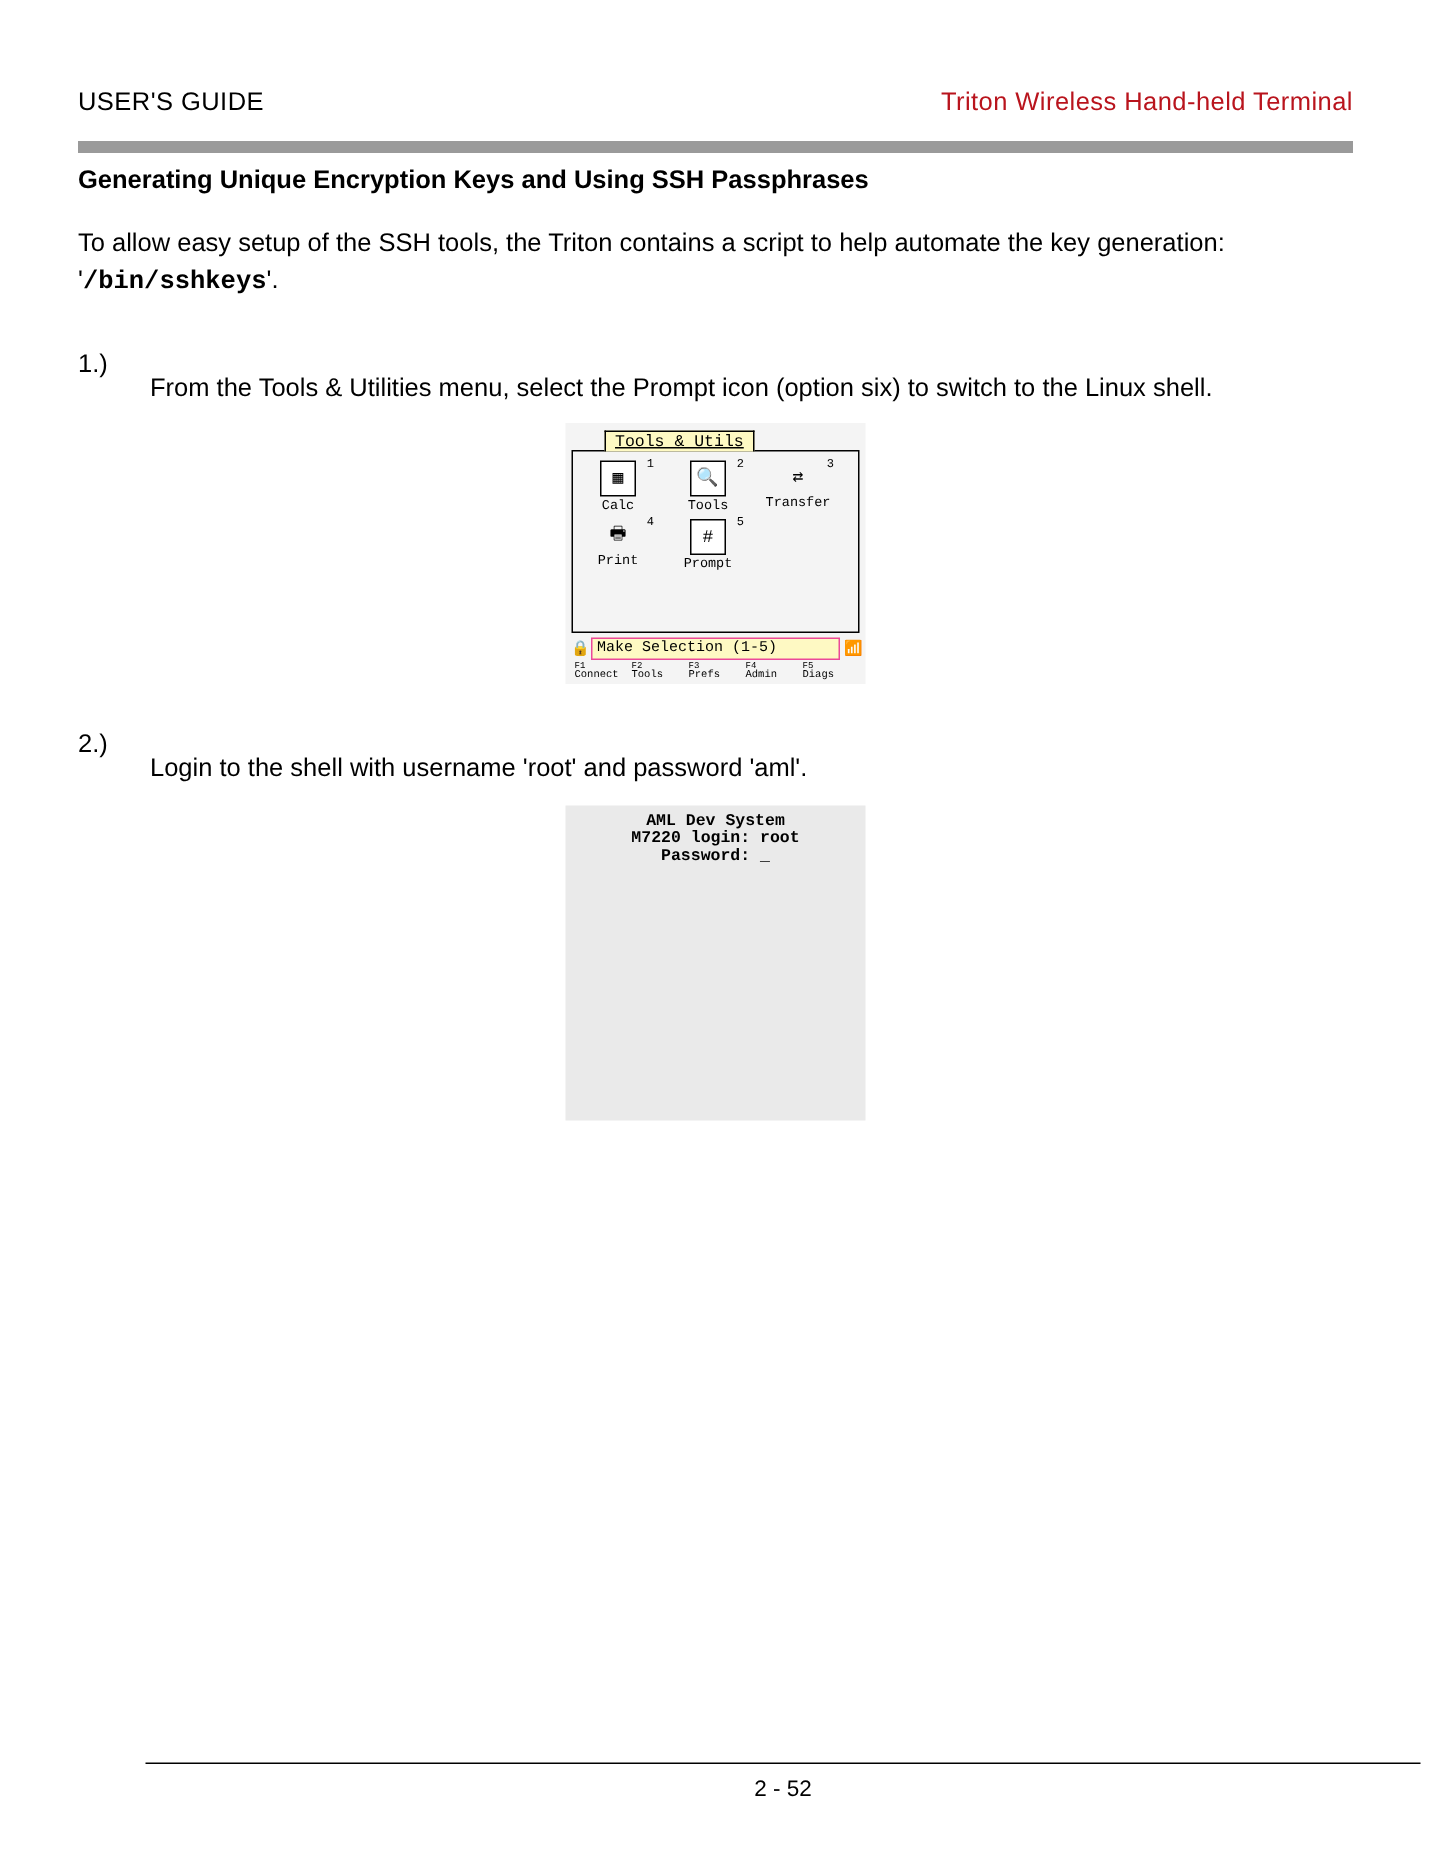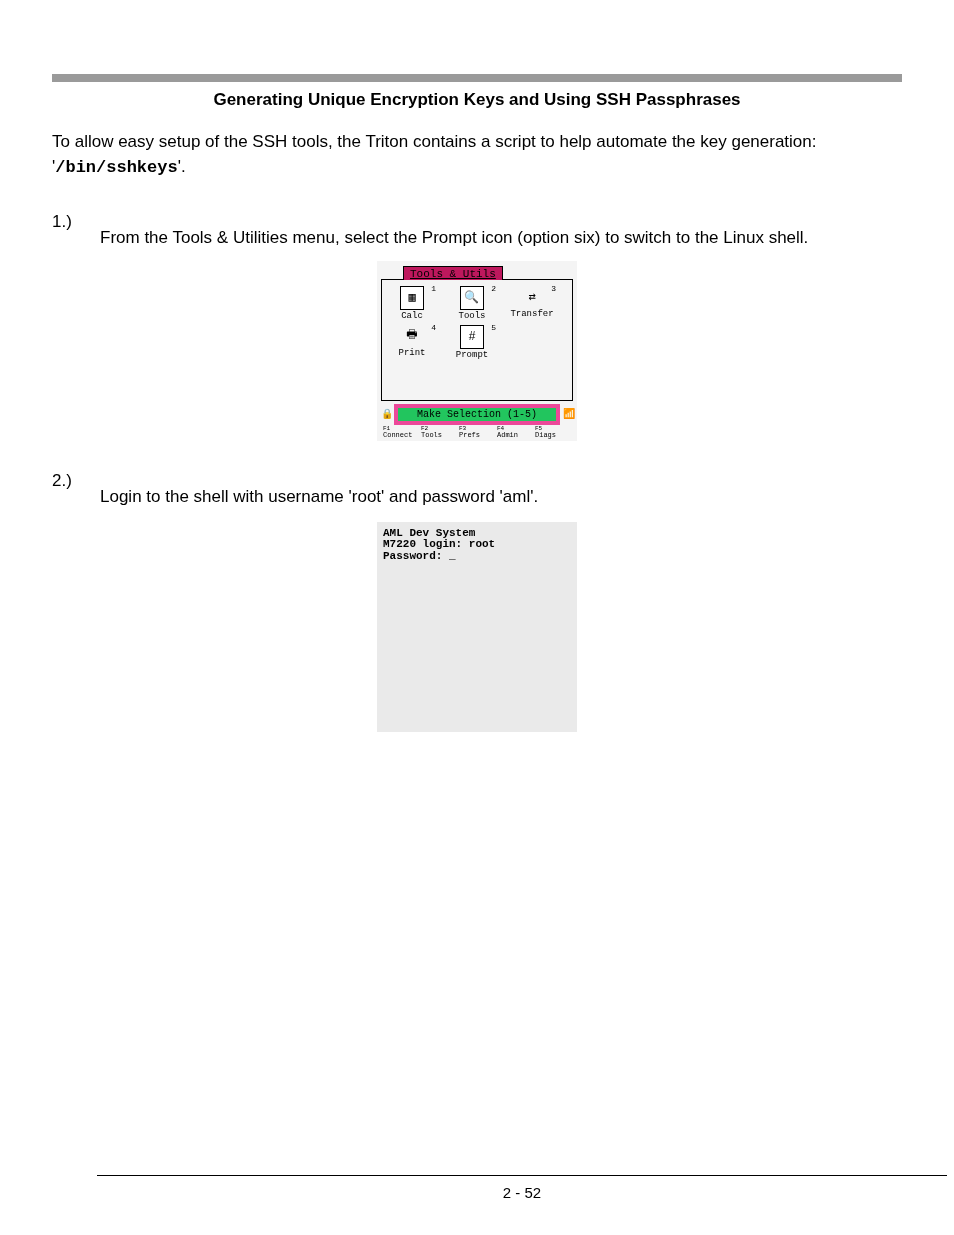--- a/index.html
+++ b/index.html
@@ -38,21 +38,20 @@
     color: #b9141d;
     font-weight: bold;
     font-size: 22px;
     margin-top: 46px;
     margin-bottom: 18px;
   }
   .subheading {
     font-weight: bold;
     font-size: 17px;
     margin-bottom: 20px;
-    text-align: center;
   }
   .body-para {
     font-size: 17px;
     line-height: 1.45;
     margin-bottom: 30px;
   }
   .mono { font-family: "Courier New", monospace; font-weight: bold; }
   .step {
     display: flex;
     font-size: 17px;
@@ -73,21 +72,21 @@
     padding: 4px 4px 2px 4px;
     box-sizing: border-box;
   }
   .shot1-tab {
     display: inline-block;
     border: 1px solid #000;
     border-bottom: none;
     padding: 1px 6px 0 6px;
     font-size: 11px;
     margin-left: 22px;
-    background: #be185d;
+    background: #fef9c3;
     text-decoration: underline;
     position: relative;
     top: 1px;
   }
   .shot1-panel {
     border: 1px solid #000;
     padding: 4px 0 38px 0;
   }
   .tool-grid {
     display: flex;
@@ -122,25 +121,24 @@
   .tool-label { font-size: 9px; }
   .shot1-statusrow {
     display: flex;
     align-items: center;
     margin-top: 3px;
     gap: 3px;
   }
   .lock-icon, .wifi-icon { width: 10px; font-size: 10px; text-align: center; }
   .shot1-statusbox {
     flex: 1;
-    border: 4px solid #ec4899;
+    border: 1px solid #ec4899;
     padding: 1px 3px;
     font-size: 10px;
-    background: #22c55e;
-    text-align: center;
+    background: #fef9c3;
   }
   .shot1-fkeys {
     display: flex;
     justify-content: space-between;
     font-size: 7px;
     padding: 1px 2px 0 2px;
     line-height: 1;
   }
   .fkey { width: 36px; }
   .fkey .fk-top { display:block; font-size:6px; }
@@ -151,20 +149,21 @@
     width: 200px;
     height: 210px;
     background: #eaeaea;
     font-family: "Courier New", monospace;
     font-size: 11px;
     font-weight: bold;
     padding: 6px 6px;
     box-sizing: border-box;
     line-height: 1.05;
     white-space: pre;
+    text-align: center;
   }
 
   .footer {
     position: absolute;
     bottom: 34px;
     left: 0;
     width: 100%;
     text-align: center;
     font-size: 15px;
     padding-left: 45px;
@@ -172,20 +171,24 @@
   .footer-rule {
     border: none;
     border-top: 1px solid #000;
     margin: 0 52px 8px 52px;
   }
 </style>
 </head>
 <body>
 
 <div class="page">
+  <div class="header-row">
+    <div class="header-left">USER'S GUIDE</div>
+    <div class="header-right">Triton Wireless Hand-held Terminal</div>
+  </div>
   <hr class="header-rule">
 
   <div class="subheading">Generating Unique Encryption Keys and Using SSH Passphrases</div>
 
   <div class="body-para">
     <span>To allow easy setup of the SSH tools, the Triton contains a script to help automate the key generation: '</span><span class="mono">/bin/sshkeys</span><span>'.</span>
   </div>
 
   <div class="step">
     <div class="step-num">1.)</div>

